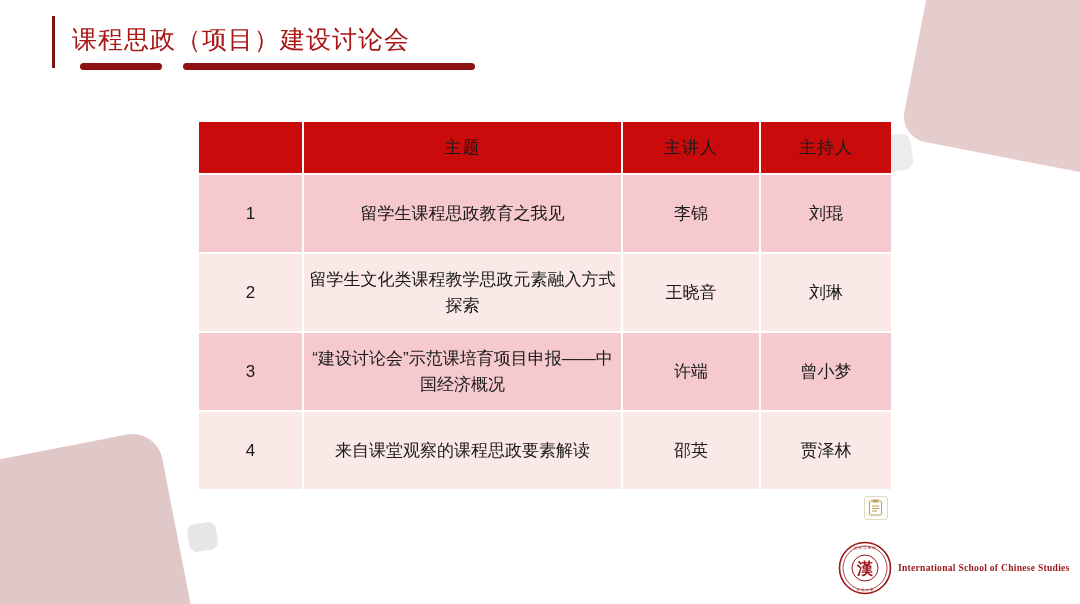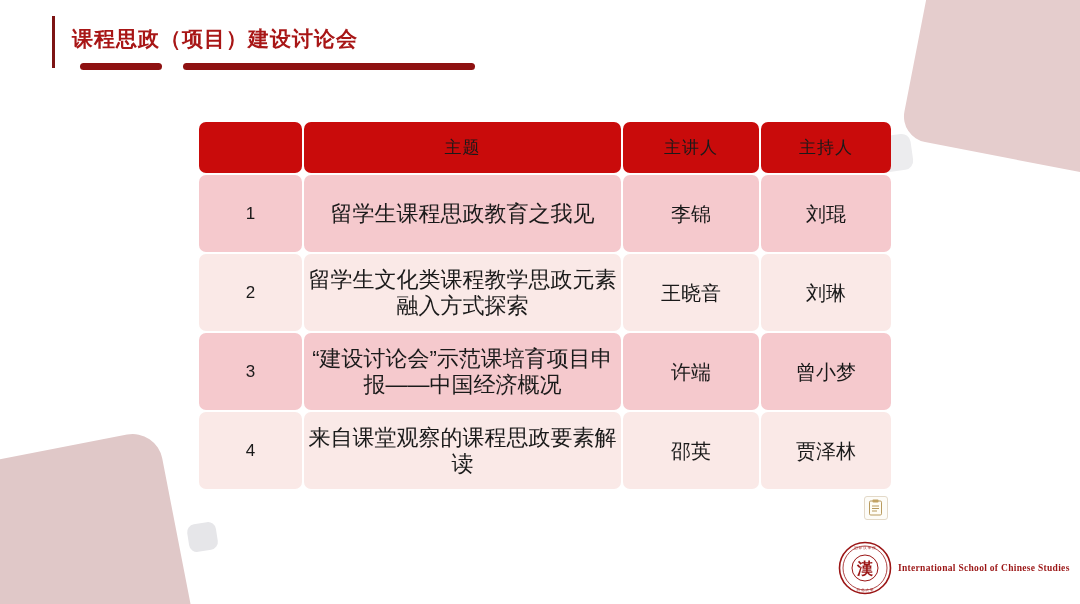--- a/index.html
+++ b/index.html
@@ -69,22 +69,22 @@
     left: 52px;
     top: 16px;
     width: 3px;
     height: 52px;
     background: #7d1414;
   }
   .slide-title {
     position: absolute;
     left: 72px;
     top: 14px;
-    font-size: 21px;
-    font-weight: bold;
+    font-size: 25px;
+    font-weight: normal;
     letter-spacing: 1px;
     color: #a81616;
     white-space: nowrap;
     line-height: 50px;
   }
   .rule-short {
     position: absolute;
     left: 80px;
     top: 63px;
     width: 82px;
@@ -115,45 +115,44 @@
     border-spacing: 2px;
     table-layout: fixed;
   }
   table.schedule th,
   table.schedule td {
     padding: 0 4px;
     text-align: center;
     vertical-align: middle;
     font-weight: normal;
     color: #1a1a1a;
-    border-radius: 7px;
   }
   thead th {
     height: 51px;
     background: #c90b0b;
     color: #ffffff;
     font-size: 17px;
     font-weight: bold;
     letter-spacing: 1px;
   }
   thead th.col-idx  { width: 95px; }
   thead th.col-topic{ width: 309px; }
   thead th.col-spk  { width: 128px; font-family: Liberation Mono, monospace; }
   thead th.col-host { width: 122px; }
 
   tbody tr td {
     height: 77px;
-    font-size: 20px;
+    font-size: 17px;
     line-height: 26px;
   }
   tbody tr.odd td  { background: #f5c9cd; }
   tbody tr.even td { background: #fae9e7; }
 
   td.idx   { font-size: 17px; }
-  td.topic { font-size: 22px; }
+  td.topic { font-size: 17px; }
 
   
   .clip-icon {
     position: absolute;
     left: 864px;
     top: 496px;
     width: 24px;
     height: 24px;
     border: 1px solid #e3d9c8;
     border-radius: 3px;

